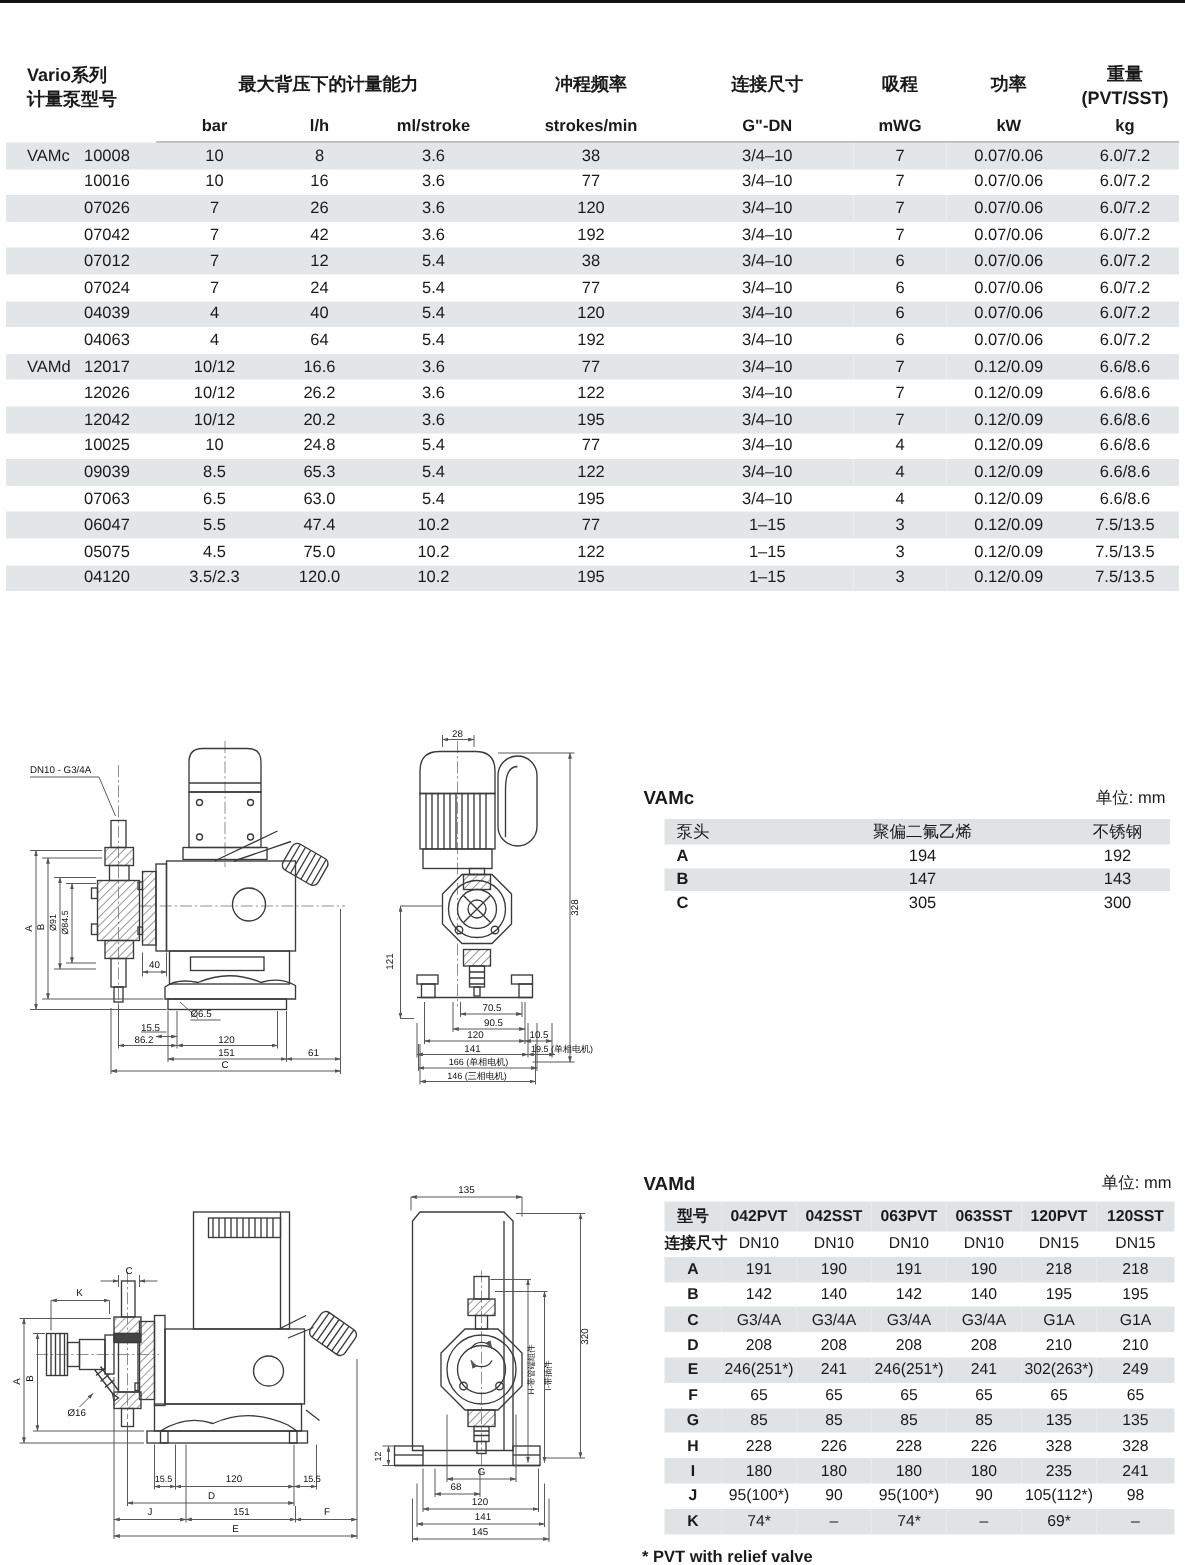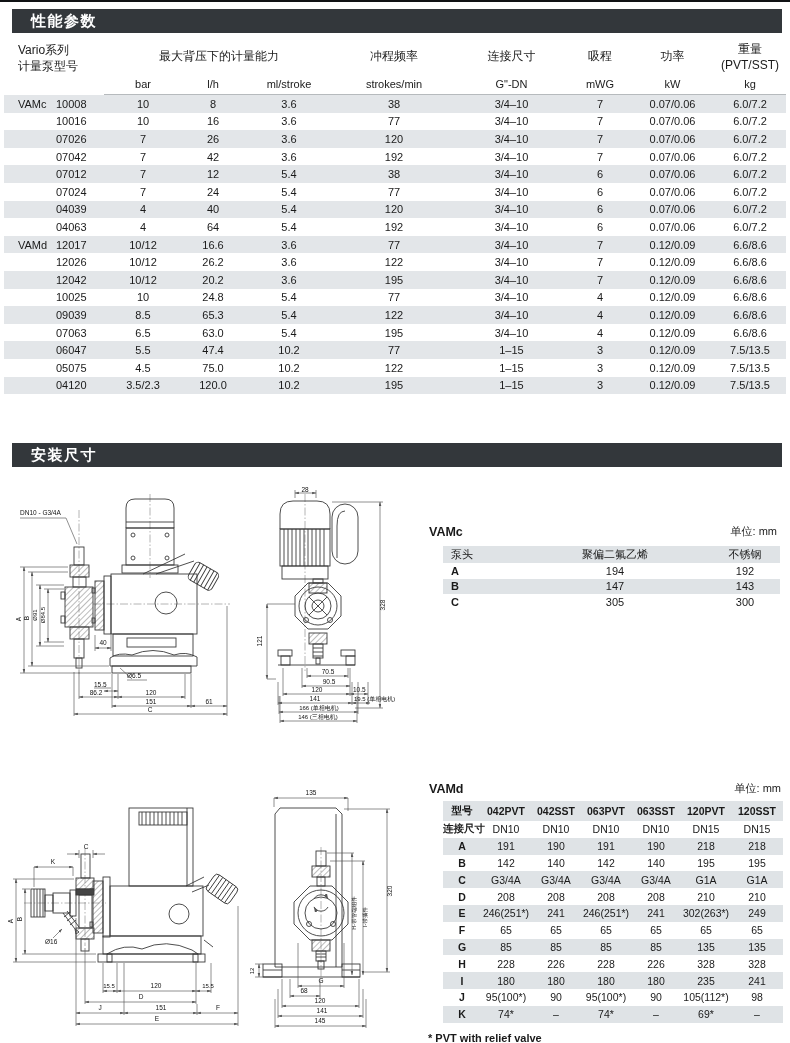--- a/index.html
+++ b/index.html
@@ -5,21 +5,21 @@
   html,body{margin:0;padding:0;background:#fff}
   .page{position:relative;width:790px;height:1043px;background:#fff;overflow:hidden;
         font-family:"Liberation Sans","DejaVu Sans",sans-serif;color:#1a1a1a}
   .topline{position:absolute;top:0;left:0;width:790px;height:2px;background:#101214}
   .secbar{position:absolute;left:12px;width:770px;height:24px;background:#33373b;color:#fff;
           font-size:15px;font-weight:bold;line-height:24px;padding-left:19px;box-sizing:border-box;
           letter-spacing:1.5px}
   table{border-collapse:collapse;table-layout:fixed}
   
   .perf{position:absolute;left:4px;top:40px;width:782px}
-  .perf th{font-weight:normal;text-align:center;padding:0;vertical-align:middle}
+  .perf th{font-weight:bold;text-align:center;padding:0;vertical-align:middle}
   .perf .h1 th{font-size:12px;height:33px}
   .perf .h1 .modelh{text-align:left;padding-left:14px;vertical-align:top;line-height:16px;padding-top:2px}
   .perf .h2 th{font-size:11px;height:21px;border-bottom:1px solid #b6babd}
   .perf td{font-size:11px;height:17.6px;text-align:center;padding:0;white-space:nowrap}
   .perf td.ser{text-align:left;padding-left:14px}
   .perf td.mod{text-align:left}
   .perf tbody tr:nth-of-type(odd){background:#e3e6e9}
   
   .mini-title{position:absolute;display:flex;justify-content:space-between;align-items:flex-end;
               font-size:12.5px;font-weight:bold}
@@ -48,23 +48,20 @@
   text.s{font-size:6px}
   text.xs{font-size:5.5px}
   text.st{text-anchor:start}
 </style>
 </head>
 <body>
 
 <div class="page">
   <div class="topline"></div>
 
-  <div class="secbar" style="top:9px">
-    <span>性能参数</span>
-  </div>
 
   <table class="perf">
     <colgroup>
       <col style="width:52px">
         <col style="width:48px">
         <col style="width:78px">
         <col style="width:62px">
       <col style="width:90px">
         <col style="width:120px">
         <col style="width:115px">
@@ -317,23 +314,20 @@
           <td>10.2</td>
           <td>195</td>
           <td>1–15</td>
           <td>3</td>
           <td>0.12/0.09</td>
           <td>7.5/13.5</td>
         </tr>
       </tbody>
   </table>
 
-  <div class="secbar" style="top:443px">
-    <span>安装尺寸</span>
-  </div>
 
   <svg class="draw" style="left:8px;top:488px" width="230" height="240" viewBox="0 0 230 240">
     <defs>
       <pattern id="h1" width="4" height="4" patternUnits="userSpaceOnUse" patternTransform="rotate(45)">
         <line x1="0" y1="0" x2="0" y2="4" stroke="#777" stroke-width="1"></line>
       </pattern>
       <marker id="a1" markerWidth="7" markerHeight="5" refX="6" refY="2" orient="auto-start-reverse">
         <path d="M0,0L6.5,2L0,4Z" fill="#555"></path>
       </marker>
     </defs>

